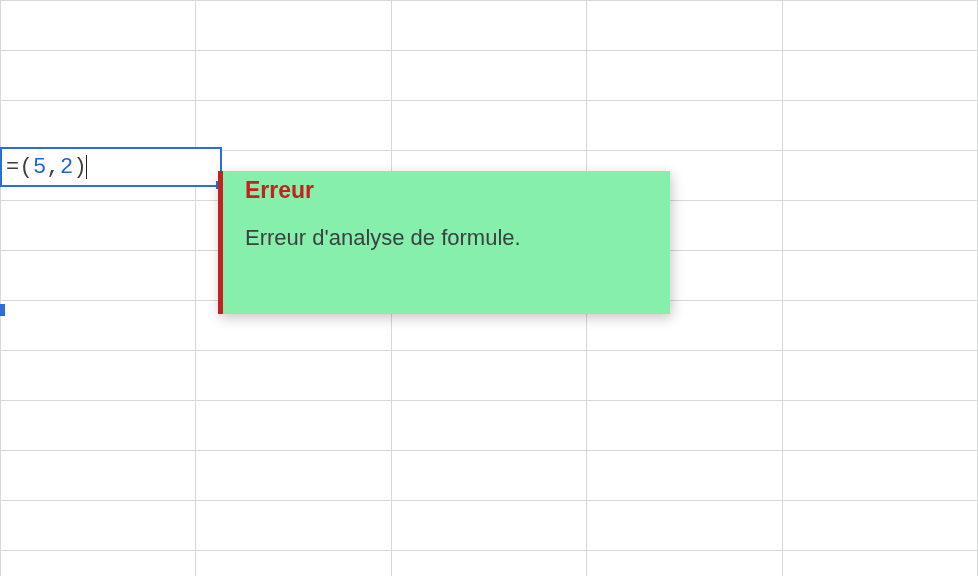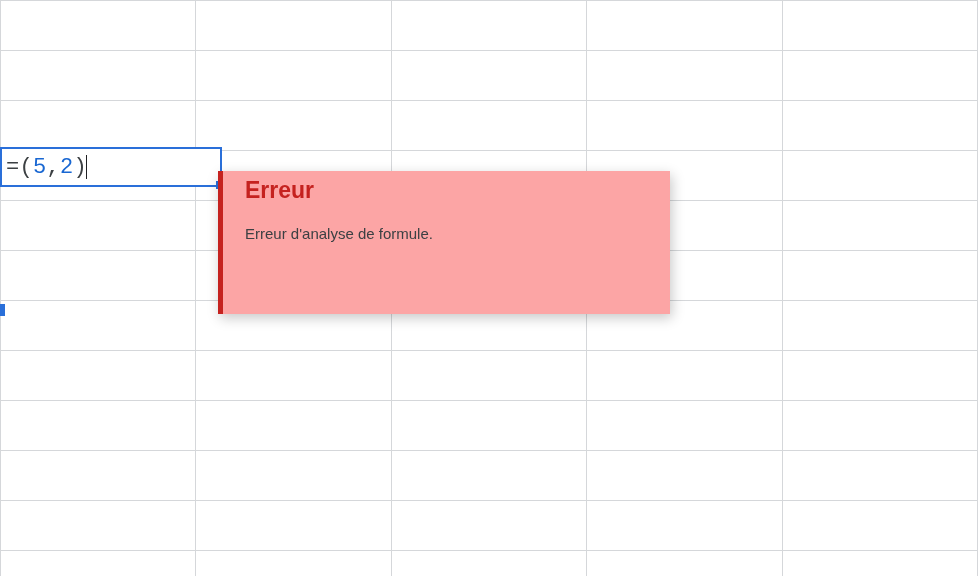--- a/index.html
+++ b/index.html
@@ -109,21 +109,21 @@
       background: #2a6fd9;
       z-index: 3;
     }
     
     .error-tooltip {
       position: absolute;
       top: 171px;
       left: 218px;
       width: 452px;
       height: 143px;
-      background: #fca5a5;
+      background: #86efac;
       box-shadow: 2px 4px 12px rgba(0,0,0,0.22);
       z-index: 10;
       display: flex;
       align-items: stretch;
     }
     
     .error-bar {
       width: 5px;
       background: #c5221f;
       flex: 0 0 5px;
@@ -138,21 +138,21 @@
       color: #c5221f;
       font-size: 23px;
       font-weight: 600;
       margin-bottom: 18px;
       position: relative;
       top: -2px;
     }
     
     .error-message {
       color: #3c4043;
-      font-size: 15px;
+      font-size: 22px;
       line-height: 1.3;
     }
   </style>
 </head>
 <body>
 
 <div class="spreadsheet-grid">
   <table>
     <tbody>
         <tr>

